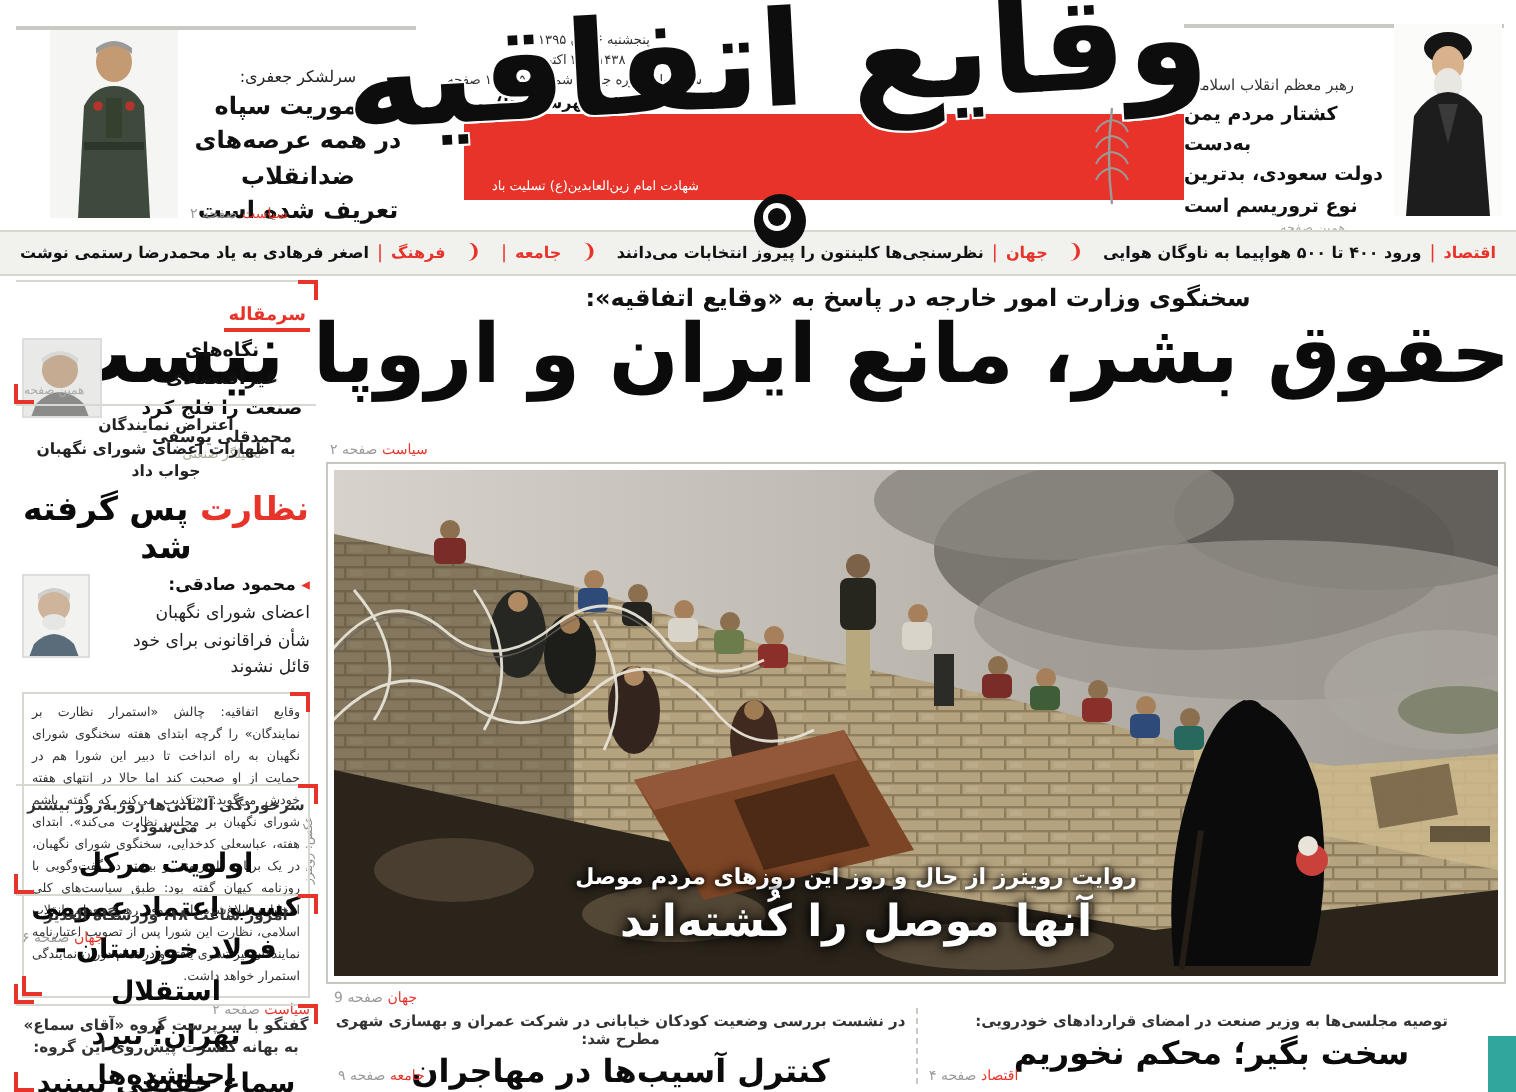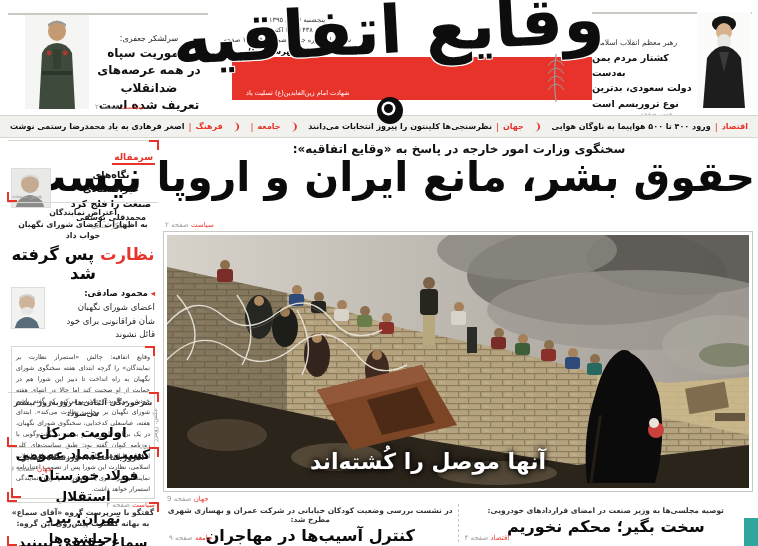--- a/index.html
+++ b/index.html
@@ -309,20 +309,21 @@
         <path d="M455,115 Q480,120 492,160 Q500,205 488,248 L420,248 Q415,200 428,160 Q438,122 455,115 Z" fill="#0b0b0b"></path>
         <circle cx="458" cy="122" r="7" fill="#0b0b0b"></circle>
         <circle cx="489" cy="195" r="8" fill="#c9413a"></circle>
         <circle cx="487" cy="188" r="5" fill="#e8e4da"></circle>
         <rect x="432" y="180" width="3" height="70" fill="#241d16" transform="rotate(8 432 180)"></rect>
 
         <rect x="520" y="150" width="40" height="26" fill="#6e5a3f" opacity="0.8" transform="rotate(-10 540 163)"></rect>
         <rect x="548" y="178" width="30" height="8" fill="#4c3f2c" opacity="0.8"></rect>
       </svg>
       <div class="photo-overlay">
+        <div class="ok">روایت رویترز از حال و روز این روزهای مردم موصل</div>
         <div class="oh">آنها موصل را کُشته‌اند</div>
       </div>
     </div>
   </div>
   <div class="photo-credit">عکس: رویترز</div>
   <div class="story-ref photo-ref">
     <span class="ref-sec">جهان</span>
     <span class="ref-pg">صفحه 9</span>
   </div>
 

